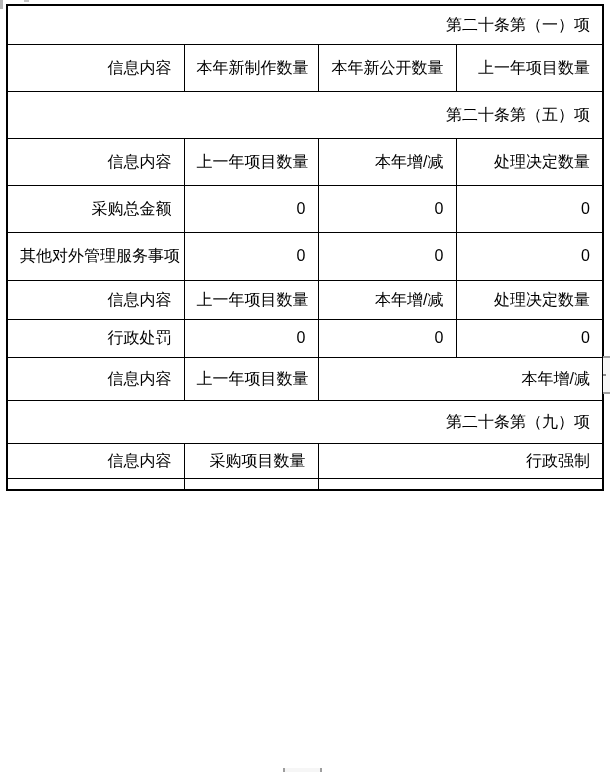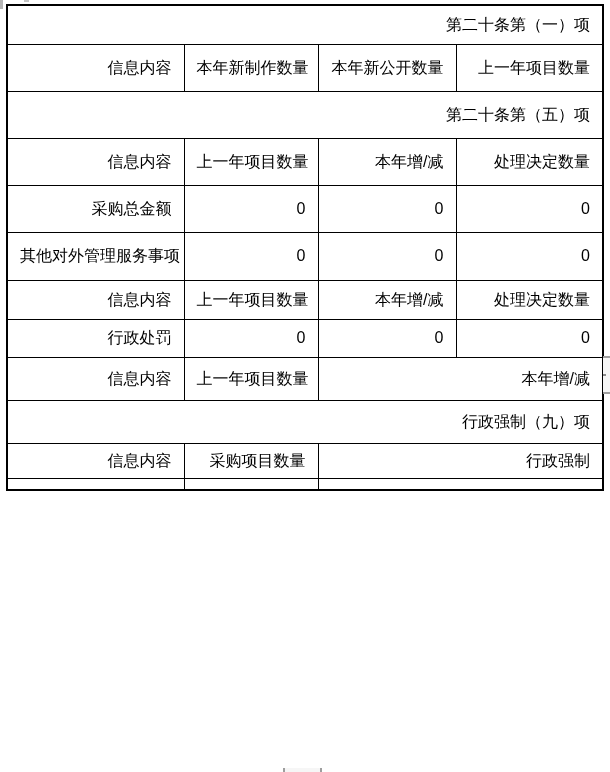--- a/index.html
+++ b/index.html
@@ -148,21 +148,21 @@
     <td class="value">0</td>
   </tr>
 
   <tr style="height:43px">
     <td>信息内容</td>
     <td>上一年项目数量</td>
     <td colspan="2">本年增/减</td>
   </tr>
 
   <tr style="height:43px">
-    <td colspan="4" class="section-title">行政强制（九）项</td>
+    <td colspan="4" class="section-title">第二十条第（九）项</td>
   </tr>
   <tr style="height:35px">
     <td>信息内容</td>
     <td>采购项目数量</td>
     <td colspan="2">行政强制</td>
   </tr>
 
   <tr style="height:12px">
     <td></td>
     <td></td>

